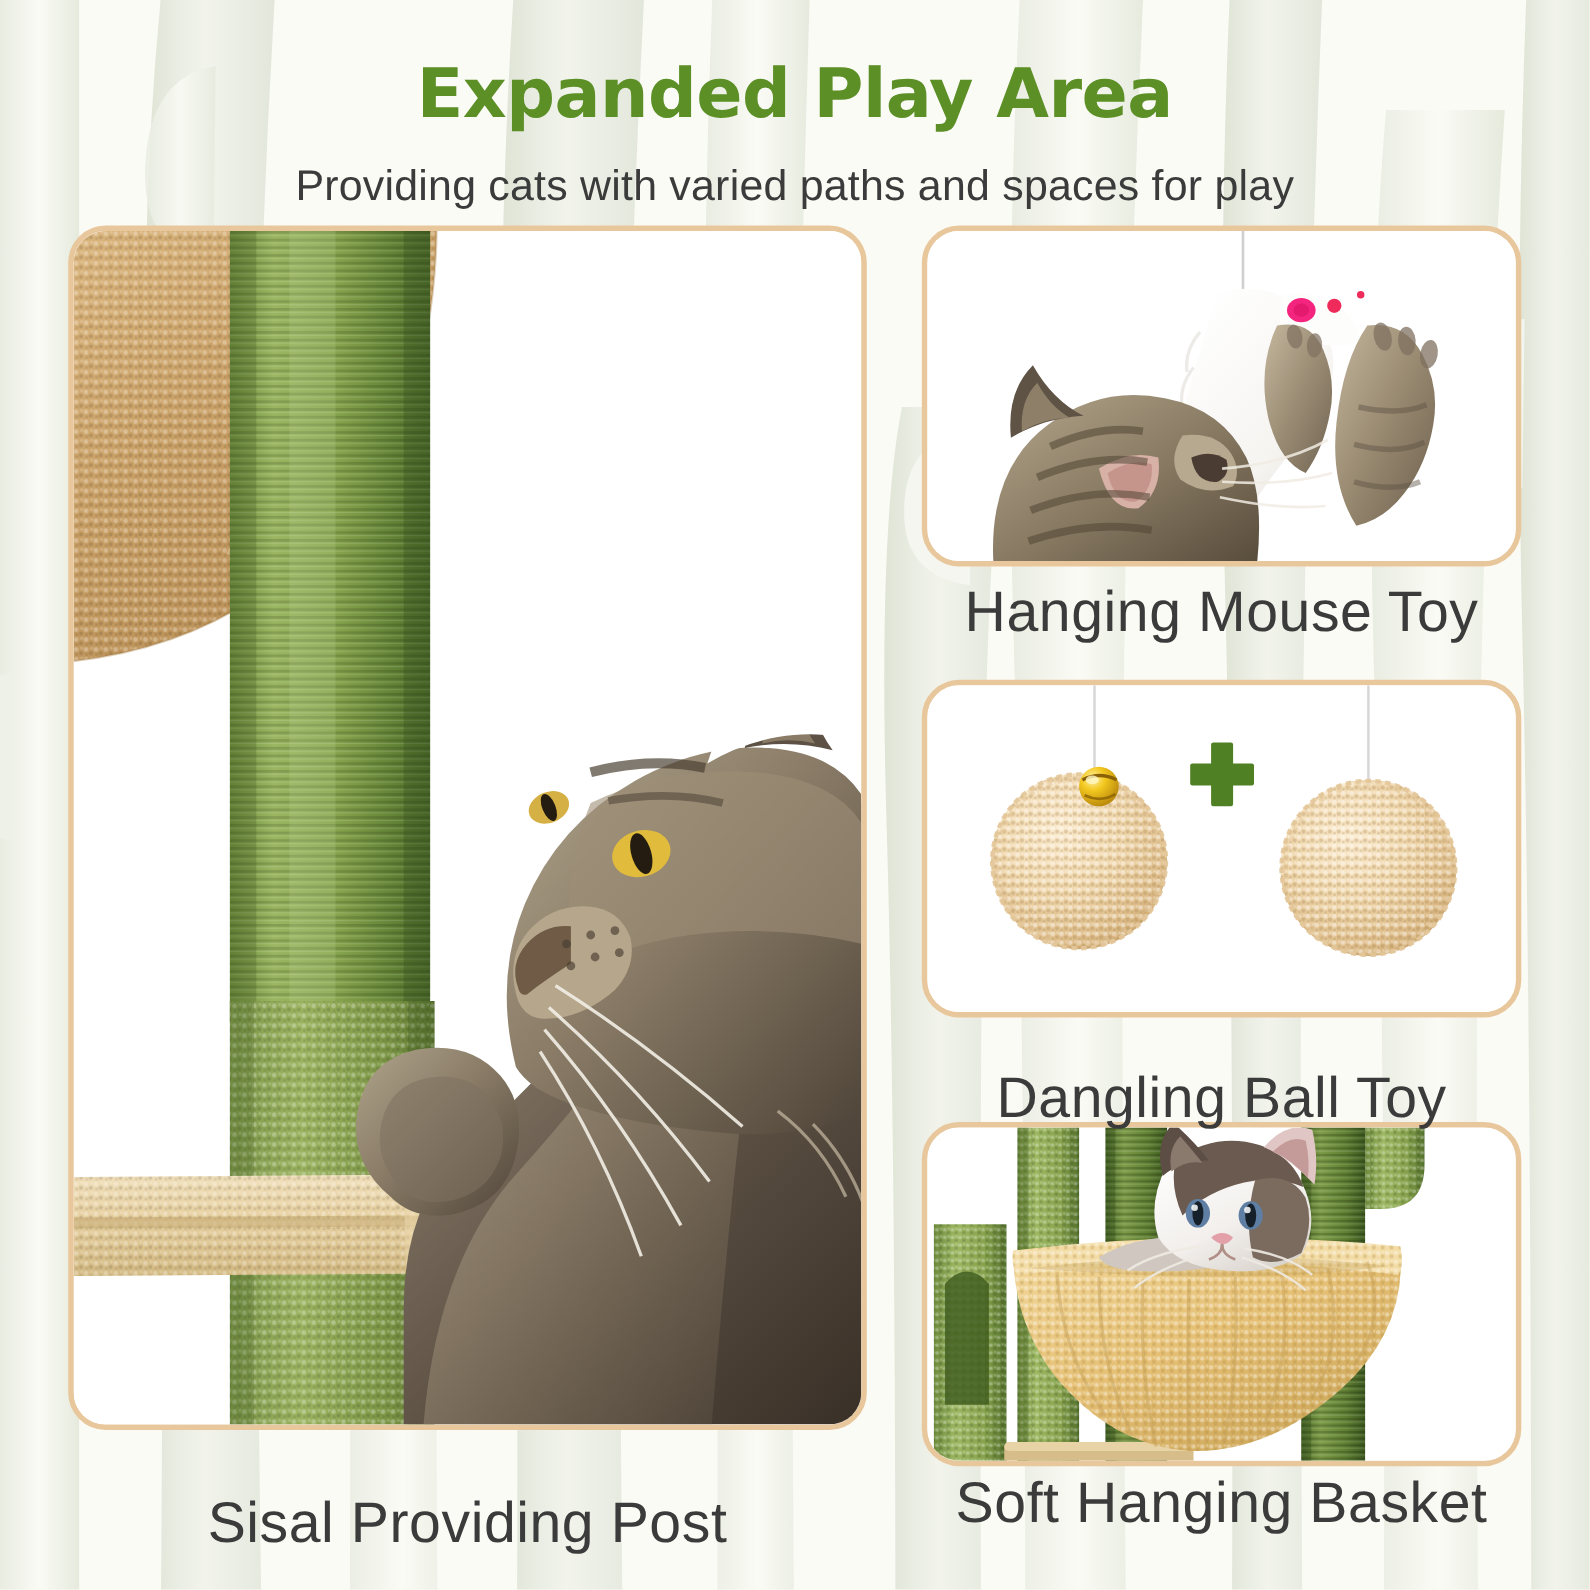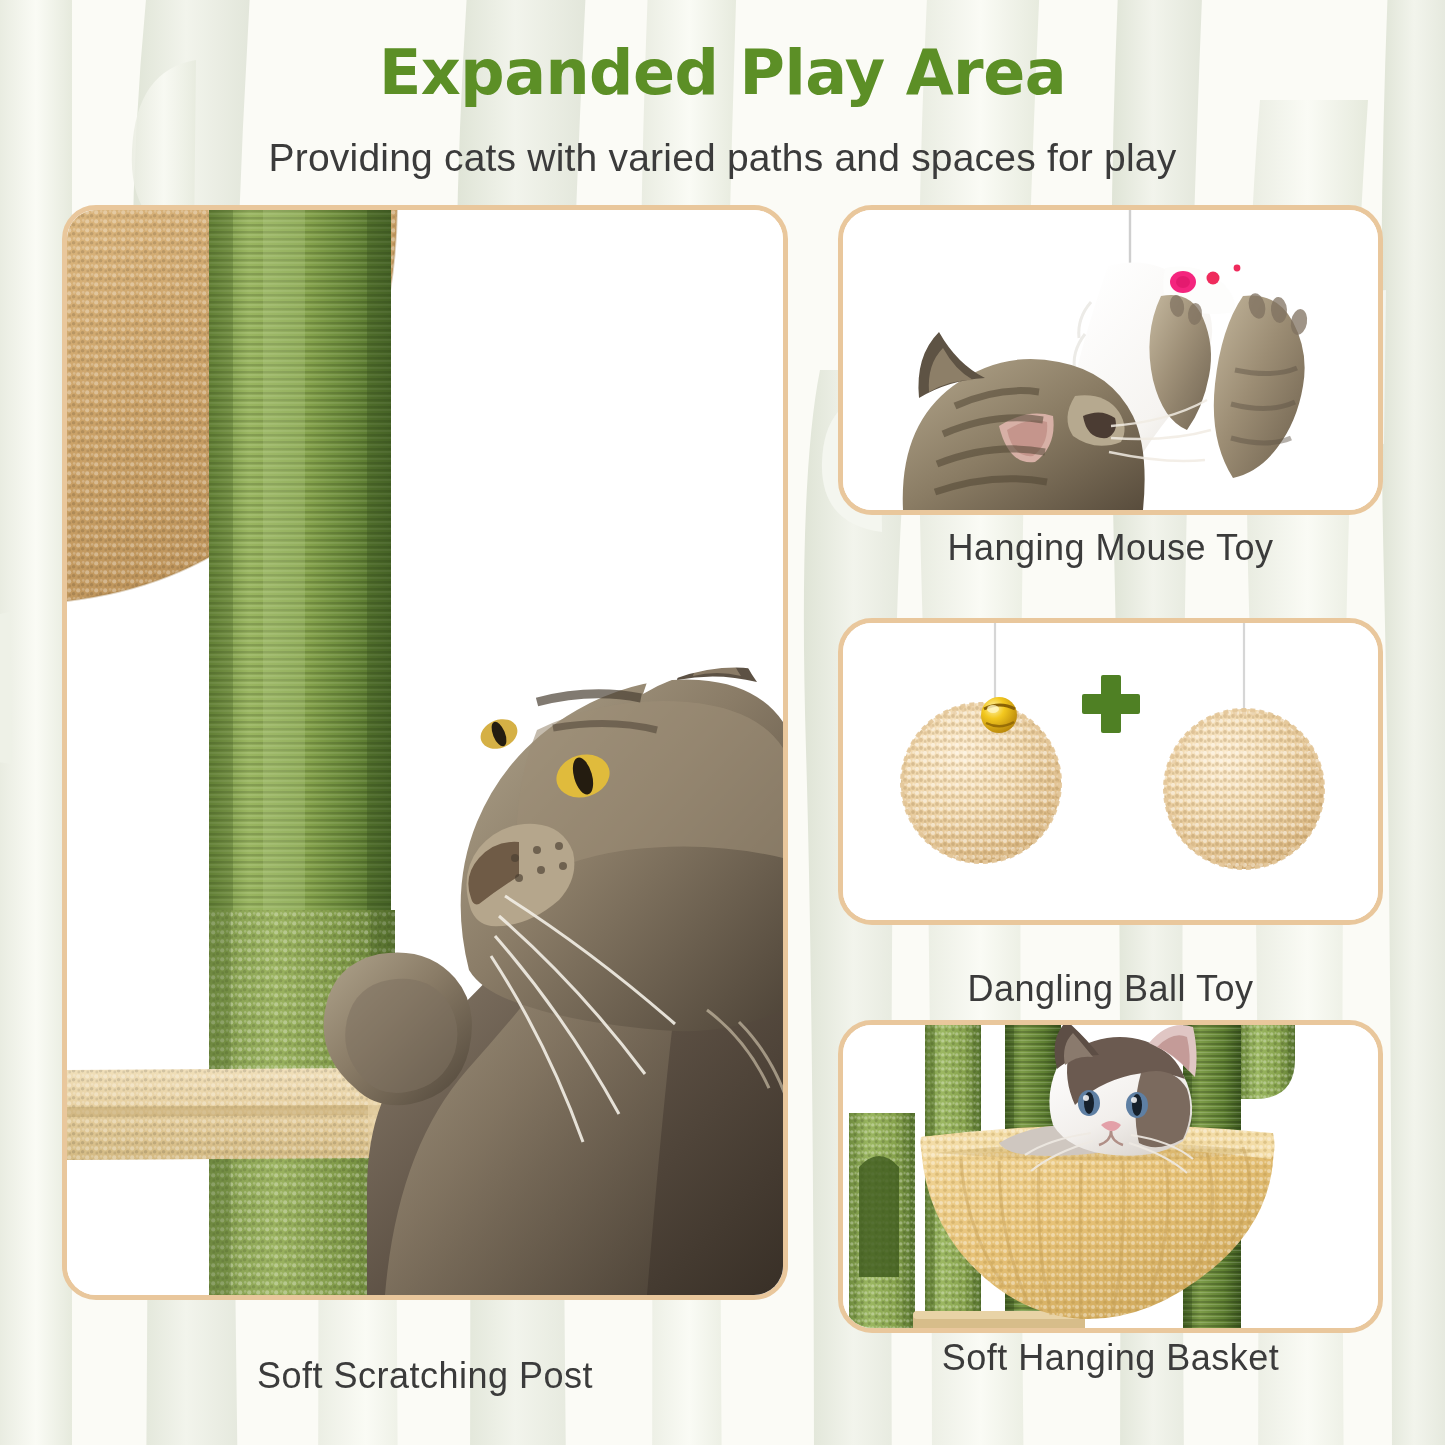--- a/index.html
+++ b/index.html
@@ -10,21 +10,21 @@
     position:relative;
   }
 
   
   #bg{position:absolute;inset:0;z-index:0;}
   #bg svg{display:block;width:1445px;height:1445px;}
 
   
   .header{position:absolute;top:0;left:0;width:1445px;z-index:3;text-align:center;}
   .title{
-    margin:4px;padding-top:36px;
+    margin:16px;padding-top:36px;
     font-size:62px;line-height:1.05;
     font-weight:bold;
     color:#5c8f26;
     letter-spacing:-0.5px;
     font-family:"DejaVu Sans", sans-serif;
   }
   .subtitle{
     margin:16px;padding-top:16px;
     font-size:39px;line-height:1.1;
     color:#3b3b3b;
@@ -38,21 +38,21 @@
     position:absolute;z-index:2;
     border:5px solid #e9c79c;
     border-radius:34px;
     background:#ffffff;
     overflow:hidden;
     box-sizing:border-box;
   }
   .caption{
     position:absolute;z-index:3;
     text-align:center;
-    font-size:36px;
+    font-size:52px;
     color:#3b3b3b;
     font-family:"Liberation Sans", sans-serif;
     letter-spacing:0.5px;
     white-space:nowrap;
   }
 
   
   #card-sisal     {left:62px;  top:205px;  width:726px;  height:1095px;}
   #cap-sisal      {left:62px;  top:1355px; width:726px;}
   #card-mouse     {left:838px; top:205px;  width:545px;  height:310px;}
@@ -248,21 +248,21 @@
             <path d="M672 812 q34 34 50 84"></path>
           </g>
         </g>
 
         <path d="M716 -10 L716 470 Q690 452 640 460 Q606 466 576 484 Q616 360 716 300 Z" fill="#ffffff"></path>
         <rect x="324" y="-10" width="392" height="520" fill="#ffffff" opacity=".0"></rect>
       </g>
     </svg>
   </div>
 </div>
-<div class="caption" id="cap-sisal">Soft Scratching Post</div>
+<div class="caption" id="cap-sisal">Sisal Providing Post</div>
 
 <div class="card" id="card-mouse">
   <div class="scene">
     <svg viewBox="0 0 535 300" preserveAspectRatio="xMidYMid slice" xmlns="http://www.w3.org/2000/svg">
       <defs>
         <linearGradient id="mouseG" x1="0.2" y1="0" x2="0.8" y2="1">
           <stop offset="0%" stop-color="#ffffff"></stop>
           <stop offset="60%" stop-color="#f6f4f1"></stop>
           <stop offset="100%" stop-color="#ddd8d2"></stop>
         </linearGradient>

